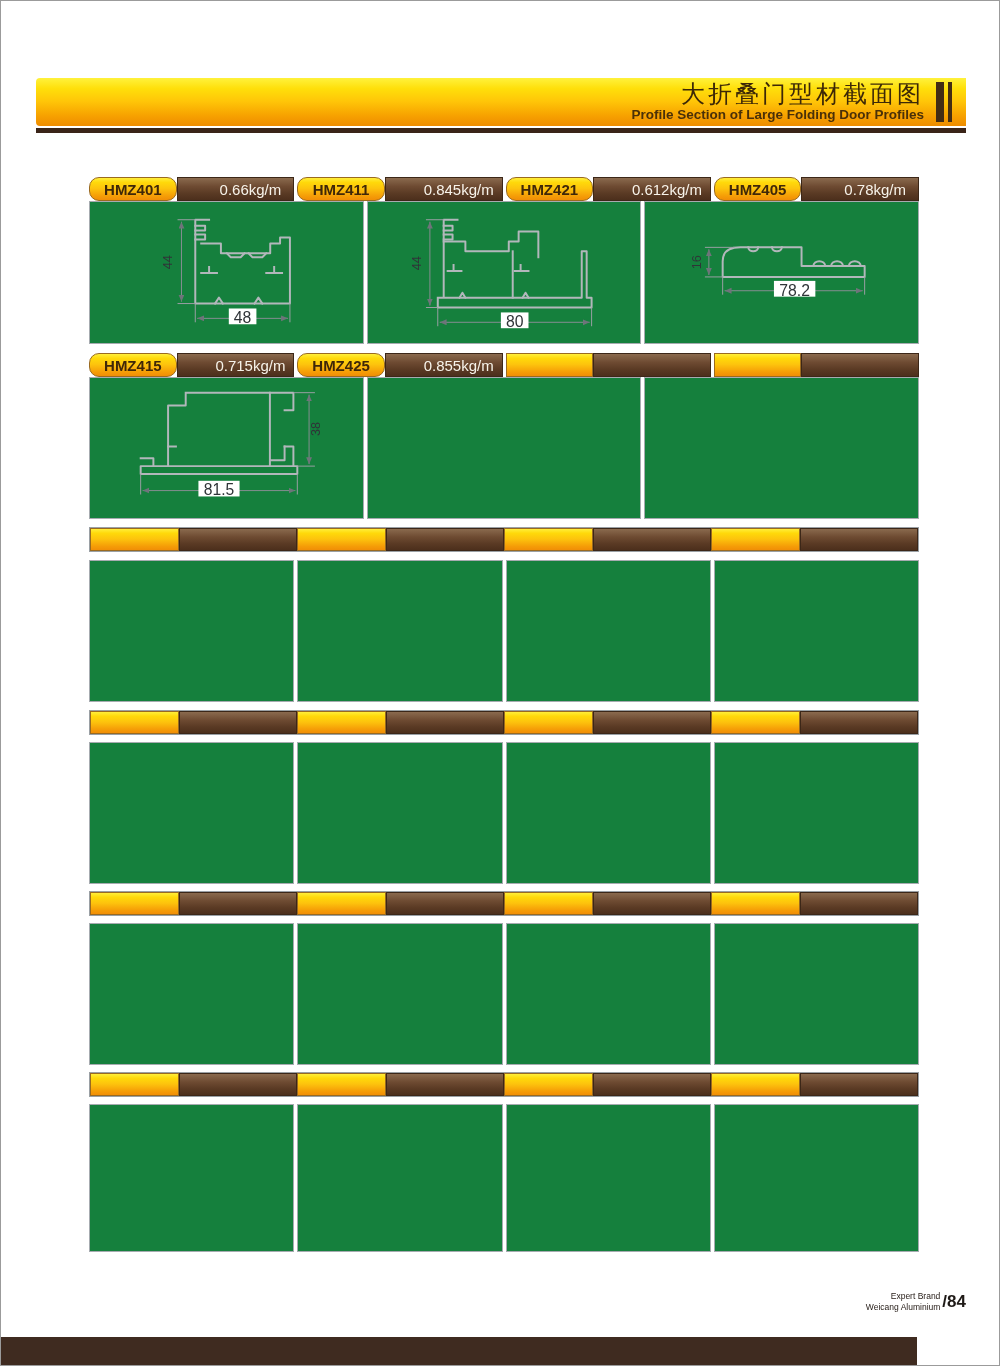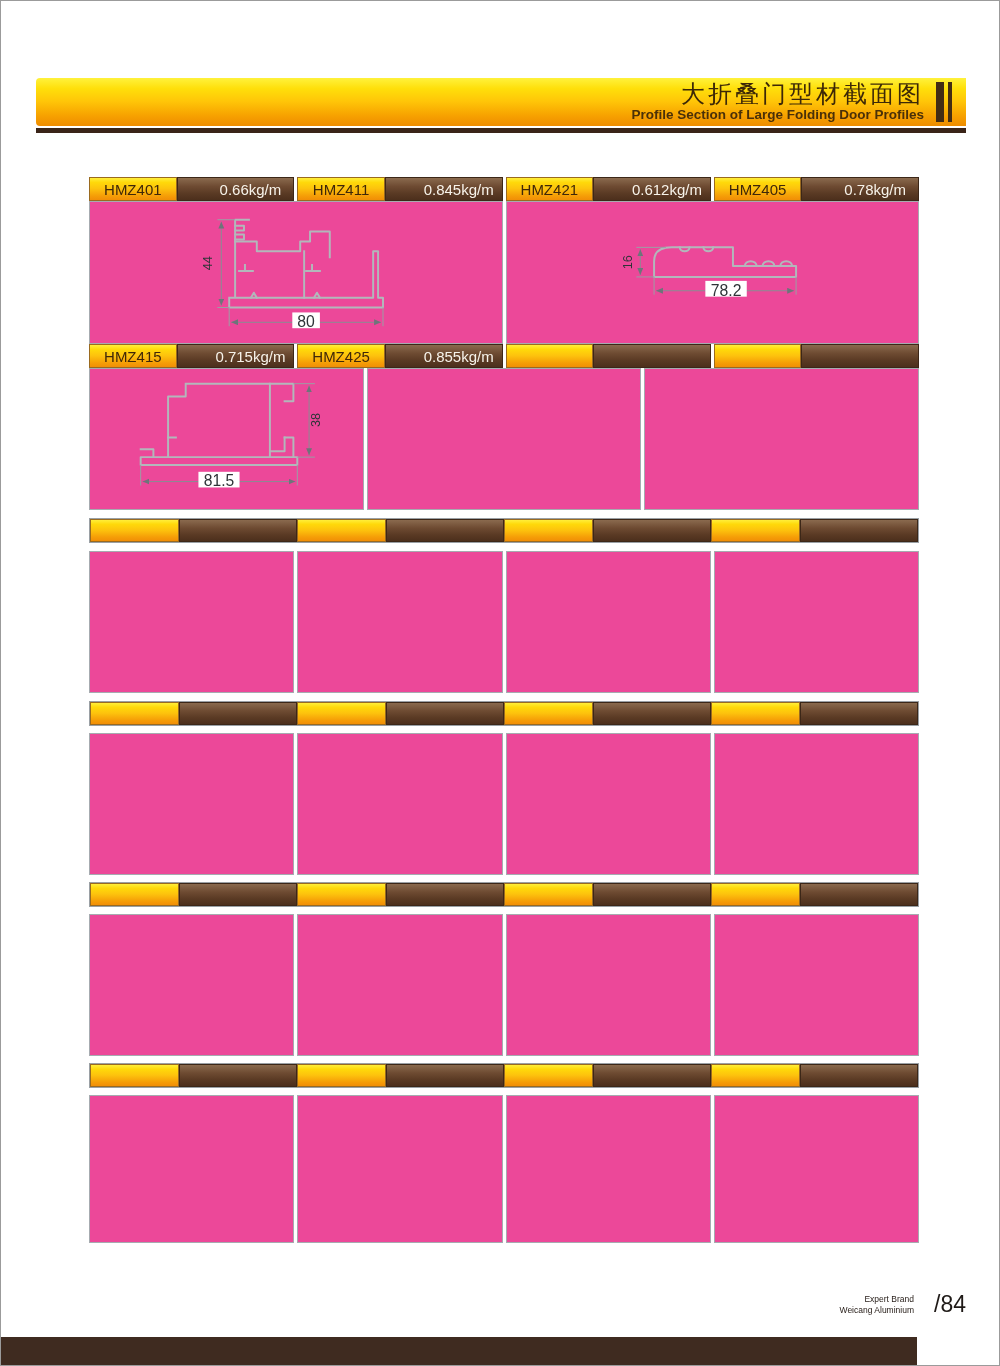--- a/index.html
+++ b/index.html
@@ -17,43 +17,43 @@
   .band-bars .bar2{width:4px;height:40px;background:#422c14;}
   .band-underline{position:absolute;left:35px;top:127px;width:930px;height:5px;background:#3a2418;}
 
   
   .grid{position:absolute;left:88px;top:176px;width:830px;}
   .hrow,.brow{display:flex;gap:3px;}
   .hcell{flex:1;display:flex;height:24px;}
   .seg{flex:1;display:flex;align-items:center;justify-content:center;box-sizing:border-box;}
   .seg.y{background:linear-gradient(180deg,#ffee3a 0%,#ffd90a 20%,#fdc30d 48%,#f59d07 82%,#f18e06 100%);border:1px solid #9a6a1f;}
   .seg.b{background:linear-gradient(180deg,#8a6a4e 0%,#6e4b32 38%,#5a3a24 70%,#4c2f1c 100%);border:1px solid #3c2718;padding-left:30px;}
-  .code{font-size:15px;font-weight:normal;color:#3f2708;}
+  .code{font-size:15px;font-weight:bold;color:#3f2708;border-radius:10px;}
   .wt{font-size:15px;color:#f7f3ea;}
-  .bcell{flex:1;height:100%;background:#ec4899;border:1px solid #a6abb0;box-sizing:border-box;}
+  .bcell{flex:1;height:100%;background:#15803d;border:1px solid #a6abb0;box-sizing:border-box;}
   .brow{height:143px;}
   .brow.short{height:142px;}
   .brow.tall{height:148px;}
   .strip{display:flex;height:25px;border:1px solid #9aa0a5;box-sizing:border-box;}
-  .sp9{margin-top:0;align-items:center;} .sp8{margin-top:8px;} .sp7{margin-top:7px;}
+  .sp9{margin-top:9px;align-items:center;} .sp8{margin-top:8px;} .sp7{margin-top:7px;}
 
   
   svg.draw{width:100%;height:100%;display:block;}
   .p{stroke:#b2b7bb;stroke-width:2;fill:none;stroke-linejoin:round;stroke-linecap:square;}
   .d{stroke:#878d92;stroke-width:1;fill:none;}
   .e{stroke:#9aa0a5;stroke-width:1;fill:none;}
   .t{fill:#2f3438;font-family:"Liberation Sans",sans-serif;font-size:16px;text-anchor:middle;}
   .tv{fill:#2f3438;font-family:"Liberation Sans",sans-serif;font-size:13px;text-anchor:middle;}
   .wbg{fill:#ffffff;}
 
   
   .note{position:absolute;left:100px;top:1297px;font-size:15px;color:#1c1c1c;letter-spacing:1px;}
   .brand{position:absolute;right:33px;top:1290px;display:flex;align-items:center;}
   .brand-lines{text-align:right;font-size:8.5px;color:#2a211c;line-height:1.25;}
-  .pagenum{font-size:23px;font-weight:normal;color:#1f1a17;margin-left:20px;}
+  .pagenum{font-size:17px;font-weight:bold;color:#1f1a17;margin-left:2px;}
   .bottom-bar{position:absolute;left:0;bottom:0;width:916px;height:28px;background:#3f2b20;}
 </style>
 </head>
 <body>
 
 <svg width="0" height="0" style="position:absolute">
   <defs>
     <marker id="arr" markerWidth="8" markerHeight="8" refX="7" refY="3" orient="auto-start-reverse" markerUnits="userSpaceOnUse">
       <path d="M0,0 L7,3 L0,6 z" fill="#6e747a"></path>
     </marker>
@@ -89,20 +89,35 @@
         <span class="seg y code">HMZ421</span>
         <span class="seg b wt">0.612kg/m</span>
       </div>
       <div class="hcell">
         <span class="seg y code">HMZ405</span>
         <span class="seg b wt">0.78kg/m</span>
       </div>
     </div>
 
     <div class="brow">
+      <div class="bcell">
+        <svg class="draw" viewBox="0 0 207 143">
+          <path class="p" d="M86,18 H72 V103 H168 V36 H158 V42 H148 V52 H98 V42 H78"></path>
+          <path class="p" d="M72,24 h10 v5 h-10 M72,33 h10 v5 h-10"></path>
+          <path class="p" d="M104,52 l4,4 h10 l4,-4 M126,52 l4,4 h10 l4,-4"></path>
+          <path class="p" d="M78,72 h16 M86,66 v6 M144,72 h16 M152,66 v6"></path>
+          <path class="p" d="M92,103 l4,-6 4,6 M132,103 l4,-6 4,6"></path>
+          <path class="e" d="M72,18 H54 M72,103 H54 M72,103 V122 M168,103 V122"></path>
+          <line class="d" x1="58" y1="20" x2="58" y2="101" marker-start="url(#arr)" marker-end="url(#arr)"></line>
+          <line class="d" x1="74" y1="118" x2="166" y2="118" marker-start="url(#arr)" marker-end="url(#arr)"></line>
+          <text class="tv" transform="rotate(-90 48,61)" x="48" y="61">44</text>
+          <rect class="wbg" x="106" y="108" width="28" height="16"></rect>
+          <text class="t" x="120" y="123">48</text>
+        </svg>
+      </div>
       <div class="bcell">
         <svg class="draw" viewBox="0 0 207 143">
           <path class="p" d="M56,18 H42 V97 H36 V107 H192 V97 H187 V50 H182 V97 H36"></path>
           <path class="p" d="M42,40 H64 V50 H108 V40 H118 V30 H138 V56"></path>
           <path class="p" d="M112,50 V97"></path>
           <path class="p" d="M42,24 h9 v5 h-9 M42,33 h9 v5 h-9"></path>
           <path class="p" d="M46,70 h14 M52,64 v6 M114,70 h14 M120,64 v6"></path>
           <path class="p" d="M58,97 l3,-5 3,5 M122,97 l3,-5 3,5"></path>
           <path class="e" d="M42,18 H24 M36,107 H24 M36,107 V126 M192,107 V126"></path>
           <line class="d" x1="28" y1="20" x2="28" y2="105" marker-start="url(#arr)" marker-end="url(#arr)"></line>

